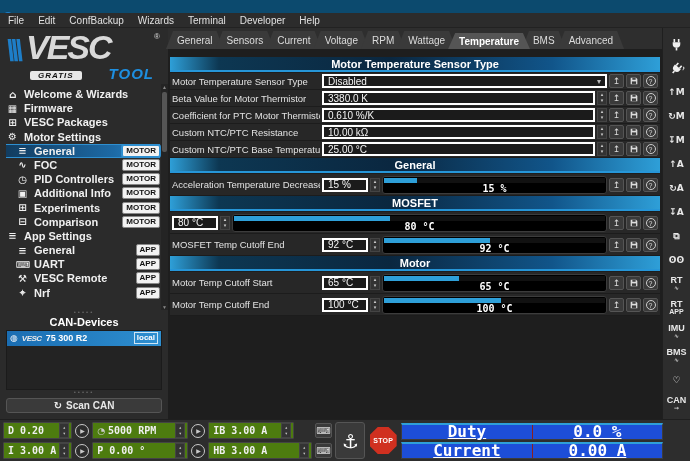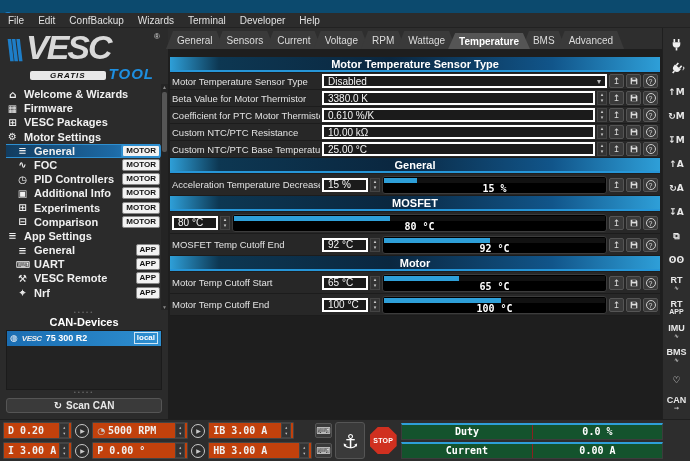--- a/index.html
+++ b/index.html
@@ -15,21 +15,21 @@
 
   
   .menubar { position:absolute; top:13px; left:0; width:690px; height:15px; background:#2c2c2c; display:flex; align-items:center; gap:14px; padding:0 8px; font-size:10px; color:#e0e0e0; border-bottom:1px solid #222; }
 
   
   .sidebar { position:absolute; top:28px; left:0; width:168px; height:391px; background:#2b2b2b; display:flex; flex-direction:column; }
   .logo { height:58px; position:relative; padding:4px 6px; }
   .logo-slash { position:absolute; left:6px; top:6px; font-size:30px; font-weight:bold; font-style:italic; color:#1e7ec8; letter-spacing:-4px; }
   .logo-main { position:absolute; left:26px; top:0px; font-size:34px; font-weight:900; font-style:italic; color:#d9d9d9; letter-spacing:-2px; }
   .logo-reg { position:absolute; right:8px; top:4px; font-size:8px; color:#d9d9d9; }
-  .logo-badge { position:absolute; left:30px; bottom:4px; background:#e8e8e8; color:#111; font-size:8px; font-weight:bold; font-style:italic; padding:0 20px; border-radius:2px; letter-spacing:1px; }
+  .logo-badge { position:absolute; left:30px; bottom:4px; background:#e8e8e8; color:#111; font-size:8px; font-weight:bold; font-style:italic; padding:0 8px; border-radius:2px; letter-spacing:1px; }
   .logo-sub { position:absolute; right:14px; bottom:2px; color:#1e8fe0; font-size:15px; font-weight:900; font-style:italic; letter-spacing:1px; }
 
   .nav { flex:0 0 226px; position:relative; padding:3px 8px 0 6px; overflow:hidden; }
   .navscroll { position:absolute; right:0; top:0; width:7px; height:100%; background:#242424; }
   .navscroll .thumb { position:absolute; top:8px; right:1px; width:5px; height:60px; background:#555; border-radius:2px; }
   .navscroll .arr { position:absolute; right:0; width:7px; font-size:5px; color:#888; text-align:center; }
   .nav-item { display:flex; align-items:center; height:14.2px; font-size:11px; font-weight:bold; color:#f0f0f0; gap:5px; white-space:nowrap; }
   .nav-item .nicon { width:13px; text-align:center; font-size:10px; flex:0 0 13px; }
   .nav-item.sub { padding-left:10px; }
   .nav-item .badge { margin-left:auto; background:#f2f2f2; color:#111; font-size:8px; font-weight:bold; padding:0px 3px; border-radius:2px; border:1px solid #888; line-height:10px; }
@@ -70,30 +70,30 @@
 
   
   .rtoolbar { position:absolute; top:28px; left:662px; width:28px; height:391px; background:#2d2d2d; border-left:1px solid #1f1f1f; display:flex; flex-direction:column; align-items:center; padding-top:4px; gap:0; }
   .rtb { width:24px; height:24px; display:flex; flex-direction:column; align-items:center; justify-content:center; color:#e8e8e8; font-size:9px; font-weight:bold; cursor:pointer; line-height:8px; }
   .rtb .wave { font-size:6px; color:#cfcfcf; }
   .rtb svg { display:block; }
 
   
   .statusbar { position:absolute; top:419px; left:0; width:690px; height:42px; background:#2d2d2d; border-top:1px solid #1f1f1f; display:flex; align-items:center; padding:2px 3px; gap:3px; }
   .sb-left { display:grid; grid-template-columns:auto auto auto auto auto auto; grid-template-rows:18px 18px; gap:2px 3px; align-items:center; }
-  .sb-field { height:17px; background:#c2410c; border:1px solid #444; border-radius:1px; display:flex; align-items:center; font-family:"DejaVu Sans Mono",monospace; font-size:10px; font-weight:bold; color:#f0f0f0; padding:0 2px 0 4px; gap:3px; }
+  .sb-field { height:17px; background:#4d7c0f; border:1px solid #444; border-radius:1px; display:flex; align-items:center; font-family:"DejaVu Sans Mono",monospace; font-size:10px; font-weight:bold; color:#f0f0f0; padding:0 2px 0 4px; gap:3px; }
   .sb-field .spin { height:15px; margin-left:auto; }
   .sb-field .gicon { font-size:9px; color:#ccc; }
   .playbtn { width:14px; height:14px; border:1.5px solid #c9c9c9; border-radius:50%; background:none; color:#c9c9c9; font-size:6px; display:flex; align-items:center; justify-content:center; cursor:pointer; padding:0 0 0 1px; }
   .kbbtn { width:17px; height:15px; background:#3a3a3a; border:1px solid #555; border-radius:2px; color:#ddd; font-size:10px; display:flex; align-items:center; justify-content:center; cursor:pointer; }
   .anchor-btn { width:30px; height:37px; background:#3a3a3a; border:1px solid #555; border-radius:3px; color:#fff; font-size:19px; display:flex; align-items:center; justify-content:center; cursor:pointer; }
   .stop-btn { width:30px; height:37px; background:none; border:none; display:flex; align-items:center; justify-content:center; cursor:pointer; }
   .stop-oct { width:27px; height:27px; background:#d03020; clip-path:polygon(30% 0,70% 0,100% 30%,100% 70%,70% 100%,30% 100%,0 70%,0 30%); display:flex; align-items:center; justify-content:center; color:#fff; font-size:7px; font-weight:900; letter-spacing:0.2px; }
   .sb-displays { flex:1; display:flex; flex-direction:column; gap:2px; max-width:262px; }
-  .sb-disp { height:17px; background:#14532d; border:1px solid #3c3c3c; border-top:2px solid #2e9fd8; display:flex; font-family:"DejaVu Sans Mono",monospace; font-size:10px; font-weight:bold; color:#fff; }
+  .sb-disp { height:17px; background:#1d4ed8; border:1px solid #3c3c3c; border-top:2px solid #2e9fd8; display:flex; font-family:"DejaVu Sans Mono",monospace; font-size:16px; font-weight:bold; color:#fff;text-decoration:underline; }
   .sb-disp .half { flex:1; display:flex; align-items:center; justify-content:center; }
   .sb-disp .divider { width:1px; background:#8b2020; }
 </style>
 </head>
 <body>
 
 <div class="titlebar">
   <span class="appdot">V</span>
   <span>VESC Tool</span>
   <span class="wctrl">

